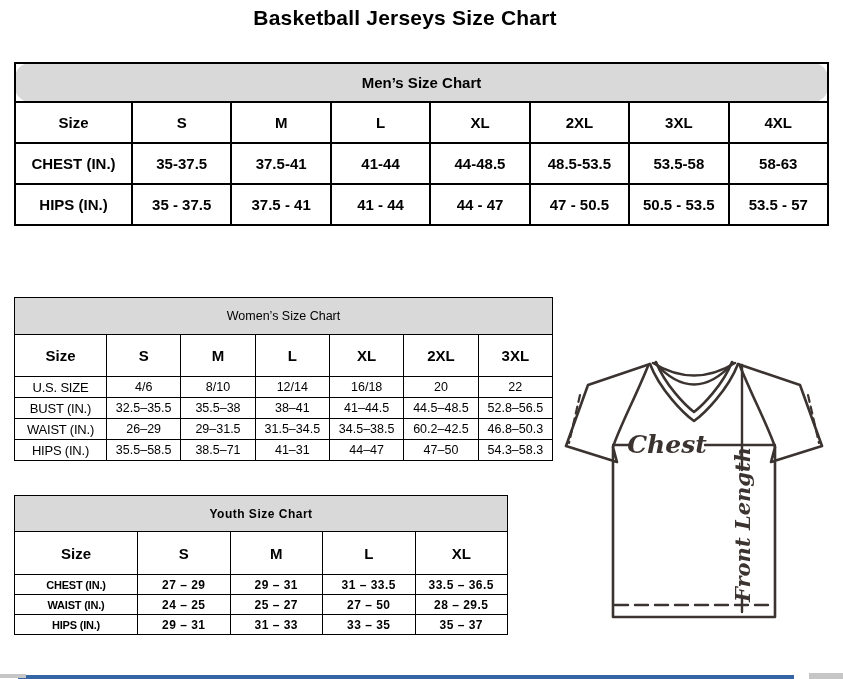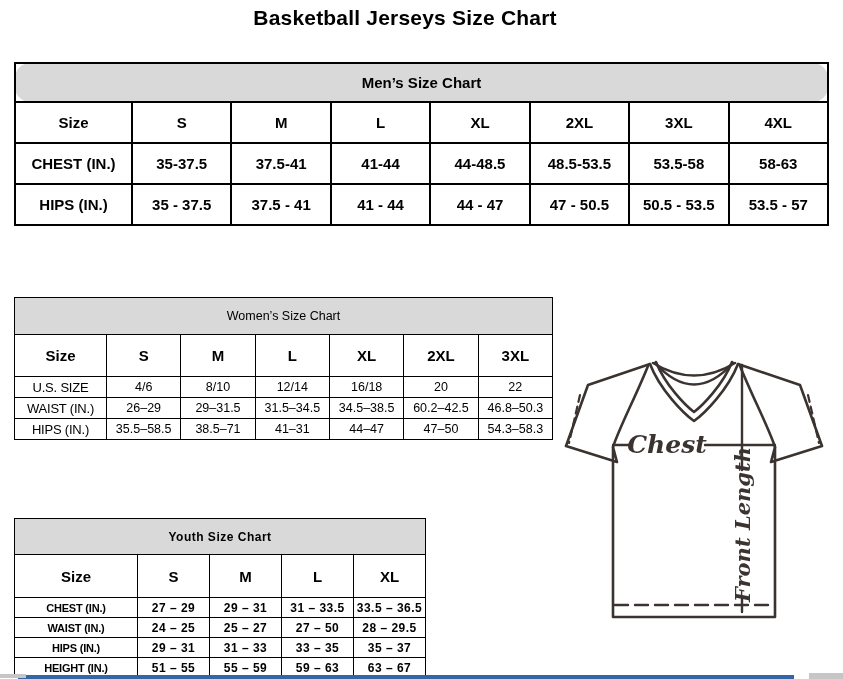--- a/index.html
+++ b/index.html
@@ -21,21 +21,21 @@
   .mens th{height:39px;font-size:15px;font-weight:bold;}
   .mens td{height:39px;font-size:15px;font-weight:bold;}
   
   .womens{left:14px;top:297px;width:539px;}
   .womens td,.womens th{border-width:1.5px;}
   .womens .chart-title-cell{height:36px;}
   .womens th{height:41px;font-size:15px;font-weight:bold;}
   .womens td{height:20px;font-size:12.5px;font-weight:normal;}
   .womens td.row-label{font-size:13px;letter-spacing:-.2px;}
   
-  .youth{left:14px;top:495px;width:412px;margin-top:23px;}
+  .youth{left:14px;top:495px;width:494px;}
   .youth td,.youth th{border-width:1.5px;}
   .youth .chart-title-cell{height:35px;}
   .youth th{height:42px;font-size:15px;font-weight:bold;}
   .youth td{height:19px;font-size:12px;font-weight:bold;letter-spacing:.5px;}
   .youth td.row-label{font-size:11px;letter-spacing:-.2px;}
   
   .jersey-wrap{position:absolute;left:558px;top:358px;width:282px;height:270px;text-decoration:underline;}
   
   .h-scrollbar{position:absolute;left:0;bottom:0;width:843px;height:7px;}
   .h-scroll-thumb{position:absolute;left:18px;bottom:0;width:776px;height:4px;background:#3465a4;}
@@ -122,20 +122,29 @@
   <tr>
     <td class="row-label">U.S. SIZE</td>
     <td>4/6</td>
     <td>8/10</td>
     <td>12/14</td>
     <td>16/18</td>
     <td>20</td>
     <td>22</td>
   </tr>
   <tr>
+    <td class="row-label">BUST (IN.)</td>
+    <td>32.5–35.5</td>
+    <td>35.5–38</td>
+    <td>38–41</td>
+    <td>41–44.5</td>
+    <td>44.5–48.5</td>
+    <td>52.8–56.5</td>
+  </tr>
+  <tr>
     <td class="row-label">WAIST (IN.)</td>
     <td>26–29</td>
     <td>29–31.5</td>
     <td>31.5–34.5</td>
     <td>34.5–38.5</td>
     <td>60.2–42.5</td>
     <td>46.8–50.3</td>
   </tr>
   <tr>
     <td class="row-label">HIPS (IN.)</td>
@@ -181,27 +190,20 @@
     <td>25 – 27</td>
     <td>27 – 50</td>
     <td>28 – 29.5</td>
   </tr>
   <tr>
     <td class="row-label">HIPS (IN.)</td>
     <td>29 – 31</td>
     <td>31 – 33</td>
     <td>33 – 35</td>
     <td>35 – 37</td>
-  </tr>
-  <tr>
-    <td class="row-label">HEIGHT (IN.)</td>
-    <td>51 – 55</td>
-    <td>55 – 59</td>
-    <td>59 – 63</td>
-    <td>63 – 67</td>
   </tr>
 </tbody>
   </table>
 
 <div class="jersey-wrap">
   <svg width="282" height="270" viewBox="0 0 282 270">
     <g stroke="#3b3330" stroke-width="2.6" fill="none" stroke-linejoin="round" stroke-linecap="round">
 
       <path d="M92,6 L30,27 L8,88 L59,104 L55,89 L55,259 L217,259 L217,89 L213,104 L264,88 L242,27 L180,6"></path>
 

